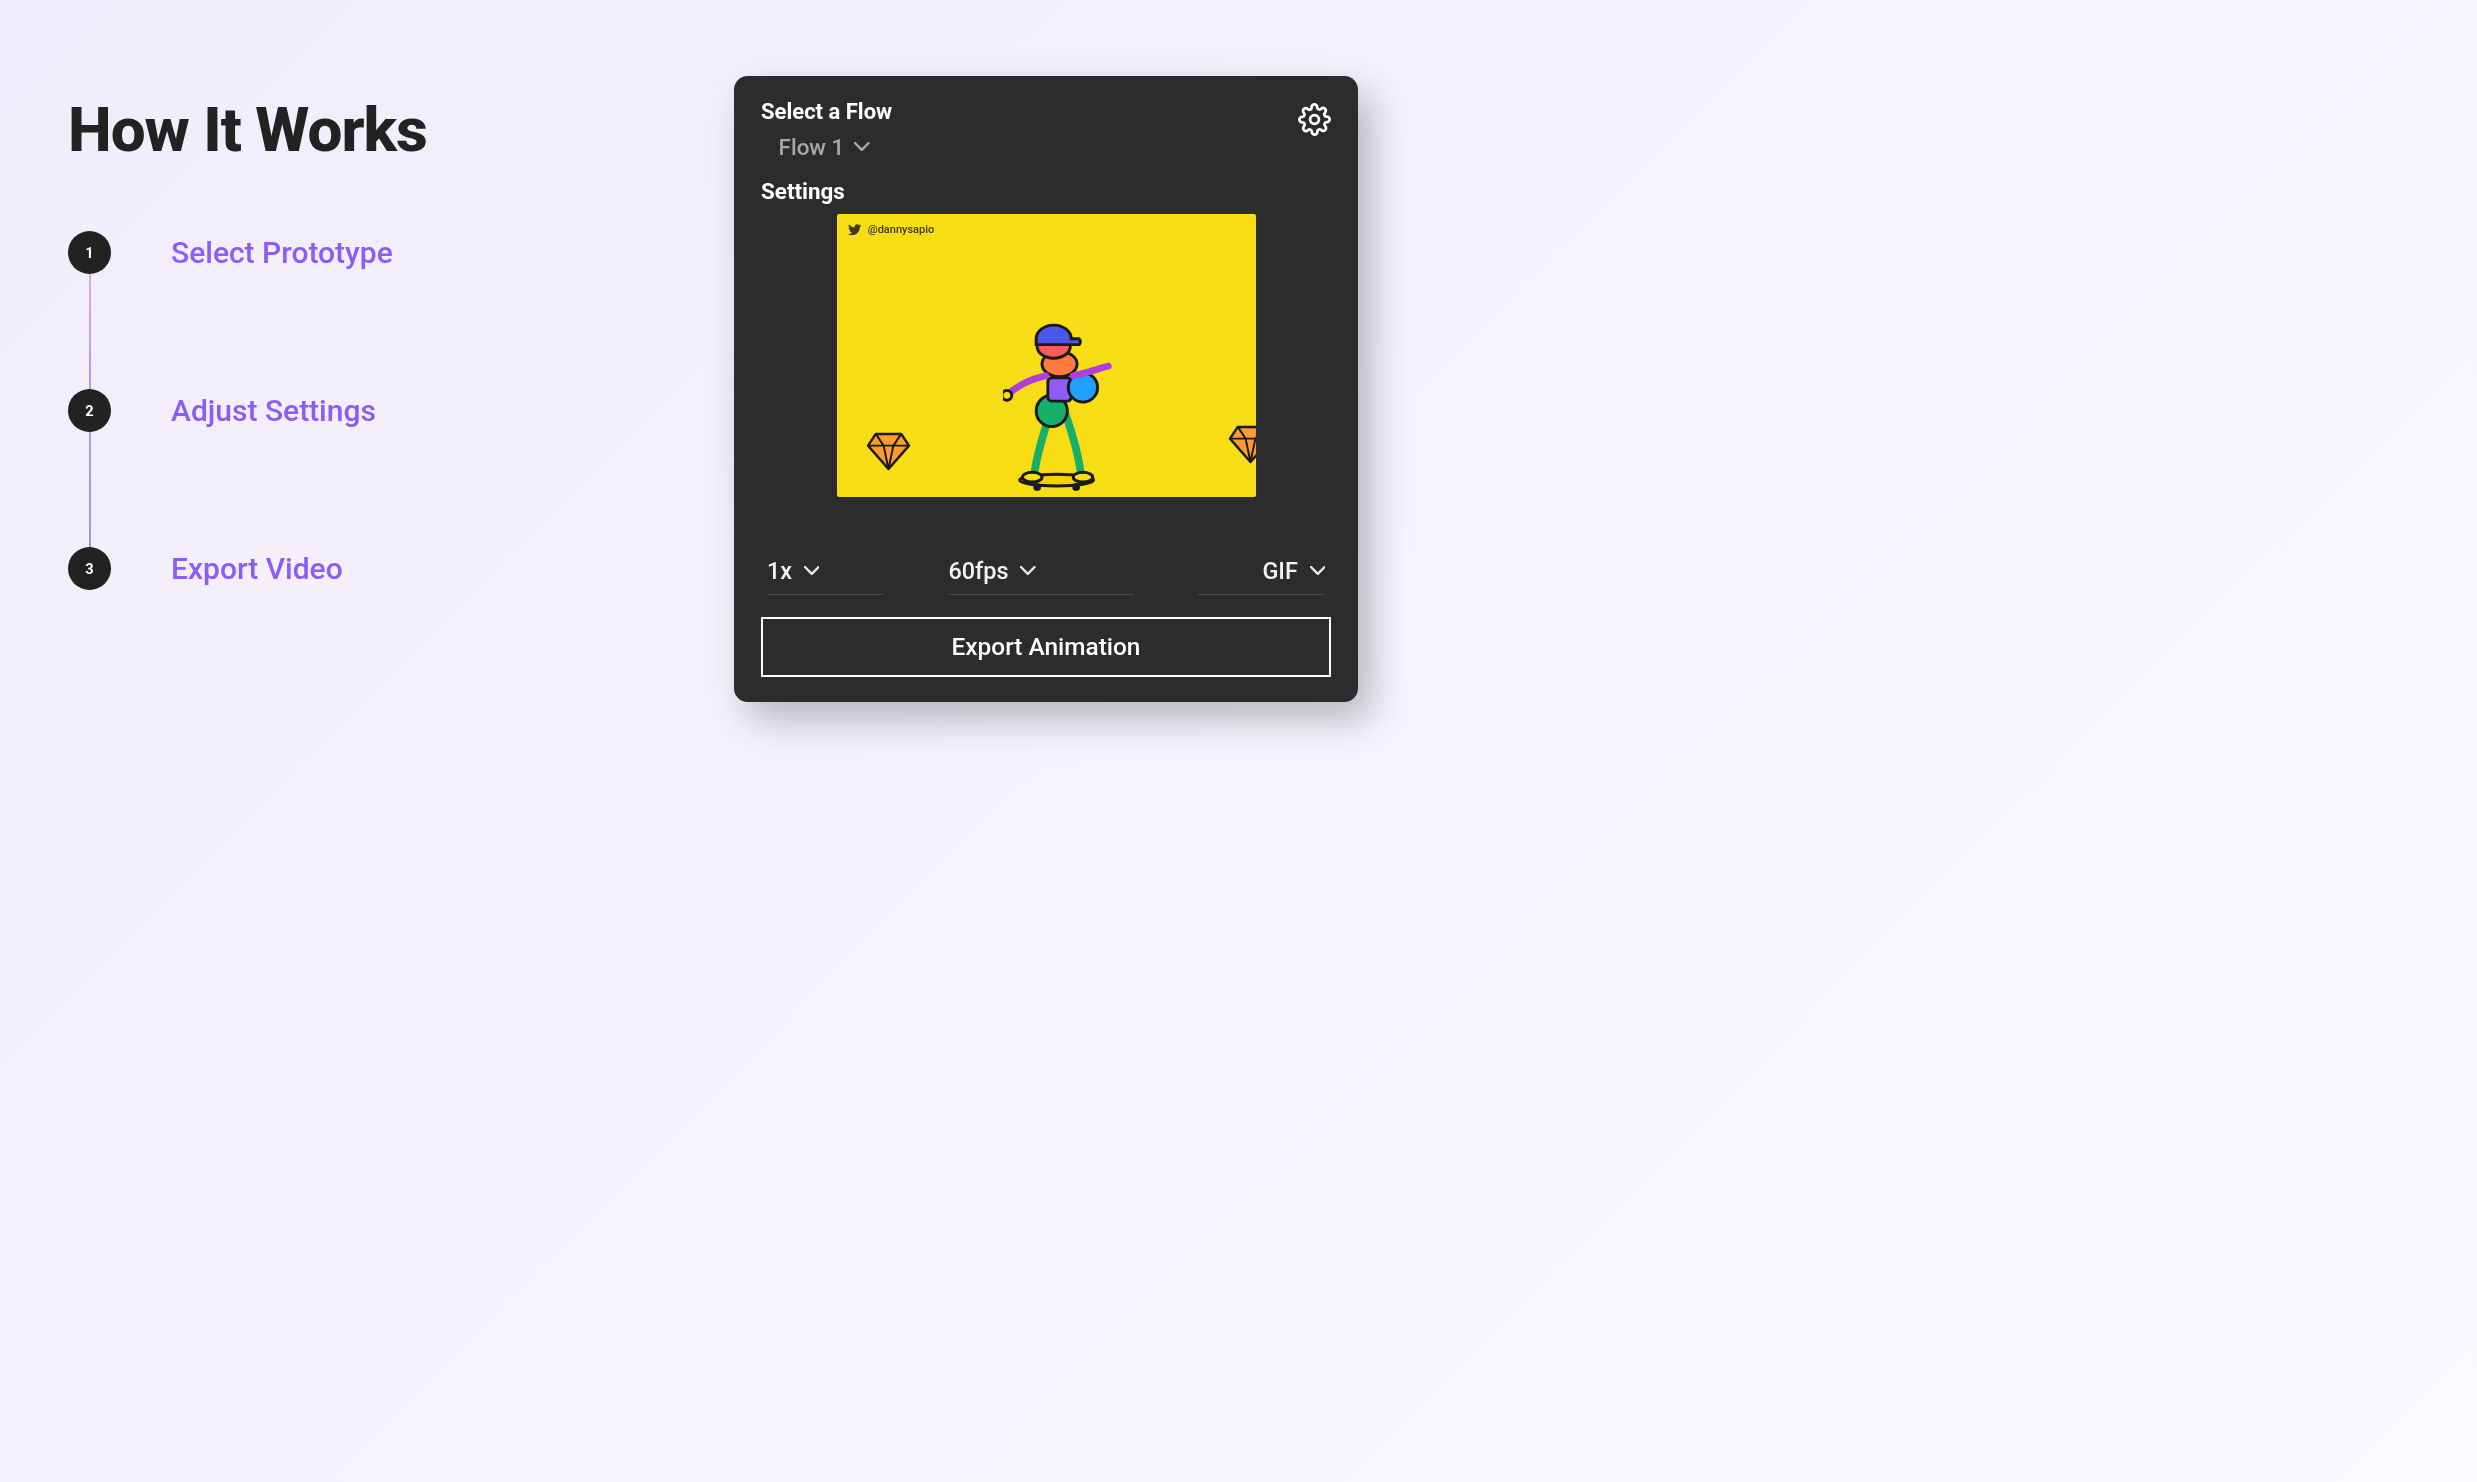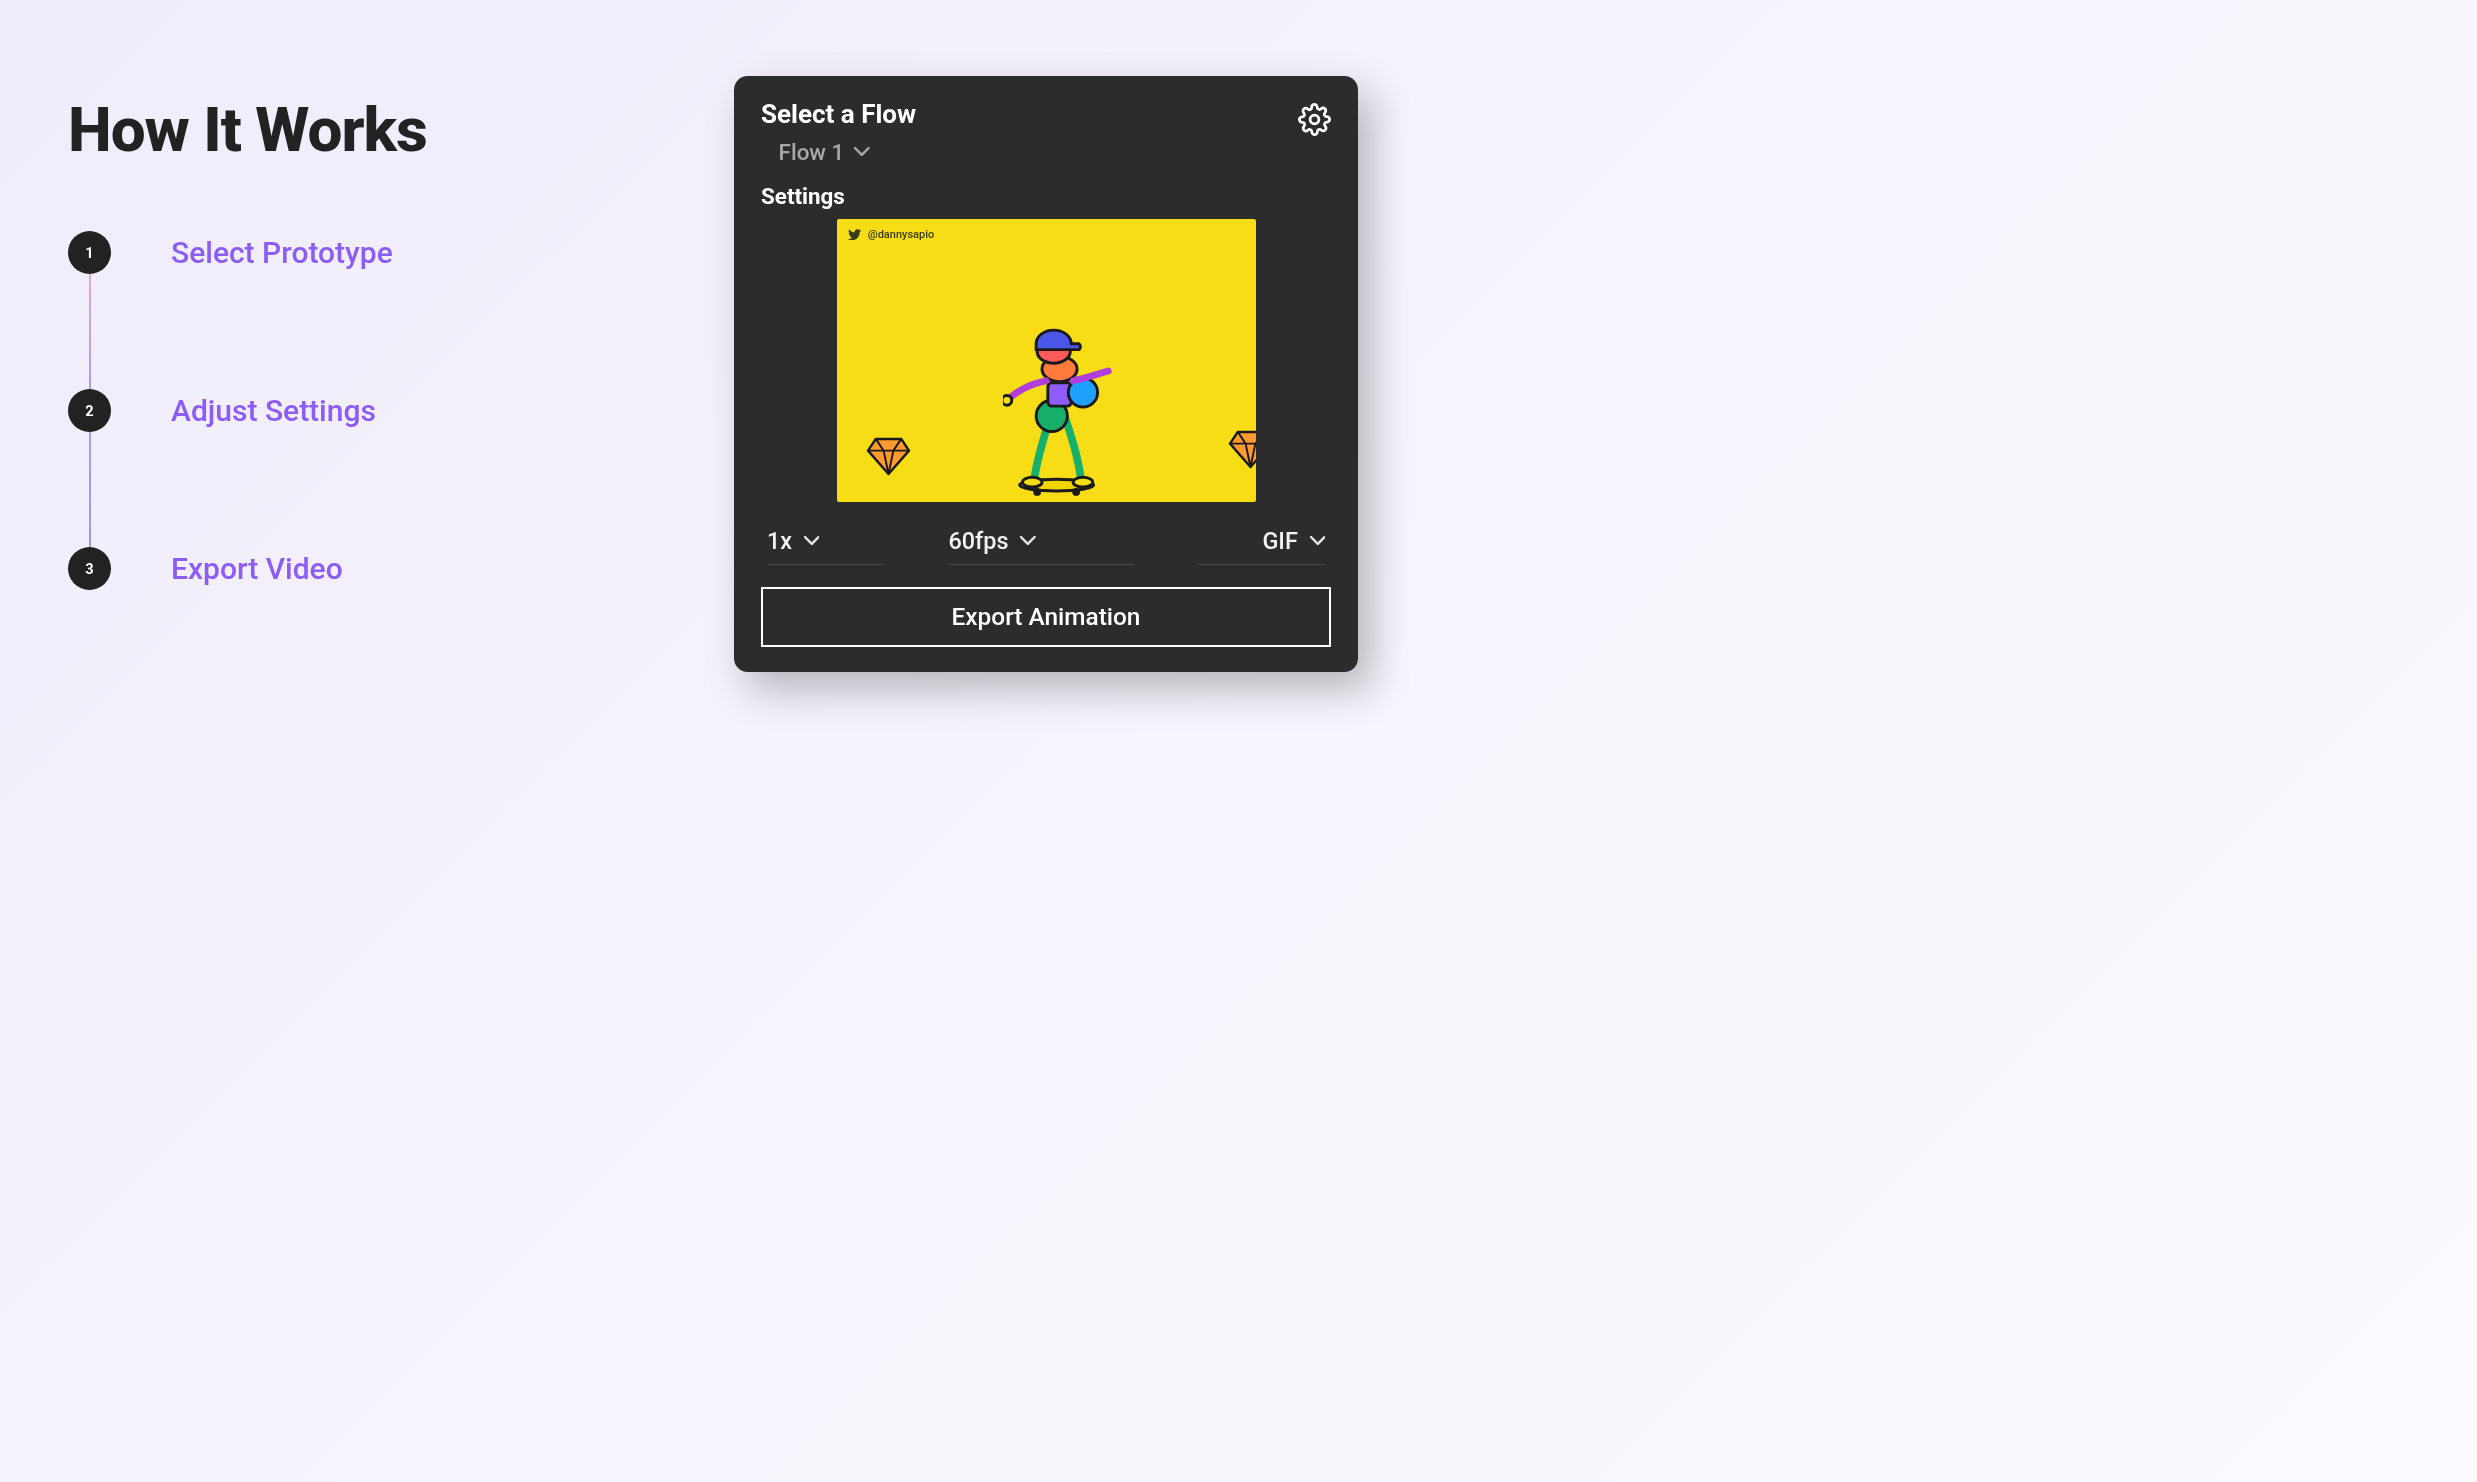--- a/index.html
+++ b/index.html
@@ -86,21 +86,21 @@
     padding: 23.4px 27px 25px 27px;
     box-shadow: 13.7px 17.6px 39px rgba(0,0,0,0.25);
     color: #fff;
   }
   .panel-top {
     display: flex;
     justify-content: space-between;
     align-items: flex-start;
   }
   .panel-title {
-    font-size: 26px;
+    font-size: 22px;
     font-weight: 700;
     margin-bottom: 9.8px;
   }
   .flow-select {
     display: inline-flex;
     align-items: center;
     gap: 9.8px;
     color: #a8a8a8;
     font-size: 22.4px;
     font-weight: 500;
@@ -169,20 +169,21 @@
     display: flex;
     align-items: center;
     gap: 11.7px;
     font-size: 23.4px;
     font-weight: 500;
     color: #f2f2f2;
     cursor: pointer;
     padding-bottom: 9.8px;
     border-bottom: 1px solid #4a4a4a;
     min-width: 117px;
+    margin-top: 35px;
   }
   .ctrl.c-left { justify-content: flex-start; min-width: 117px;}
   .ctrl.c-mid { justify-content: flex-start; min-width: 185px;}
   .ctrl.c-right { justify-content: flex-end; min-width: 127px;}
 
   .export-btn {
     margin-top: 21.5px;
     width: 100%;
     height: 60px;
     border-radius: 0;

